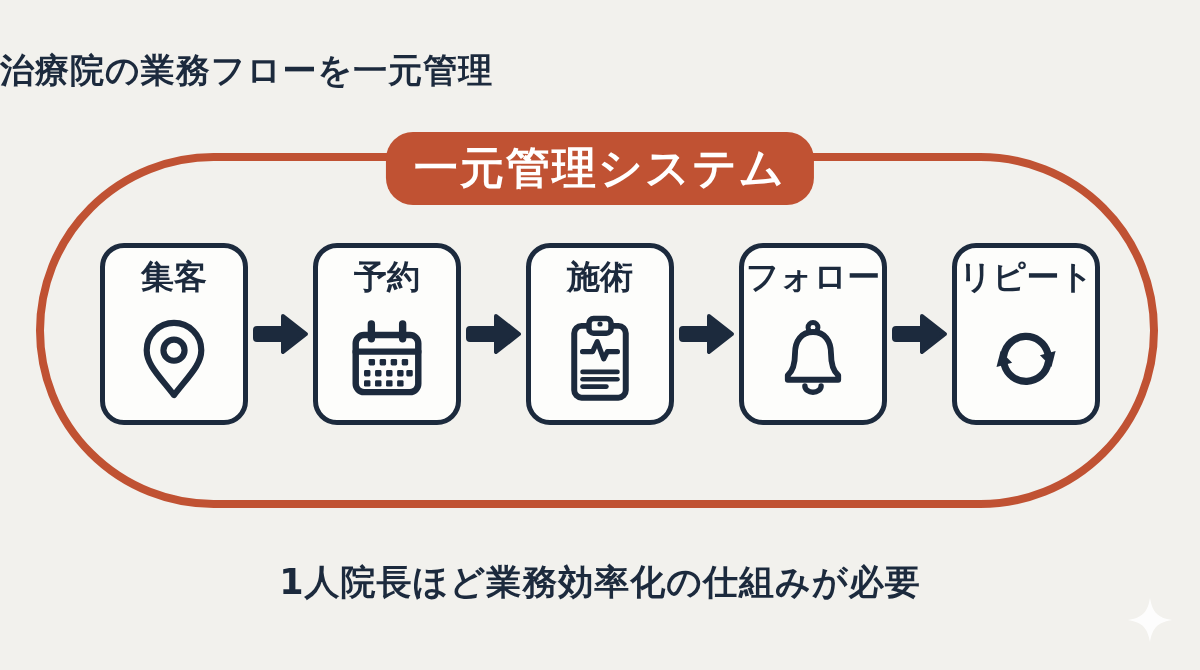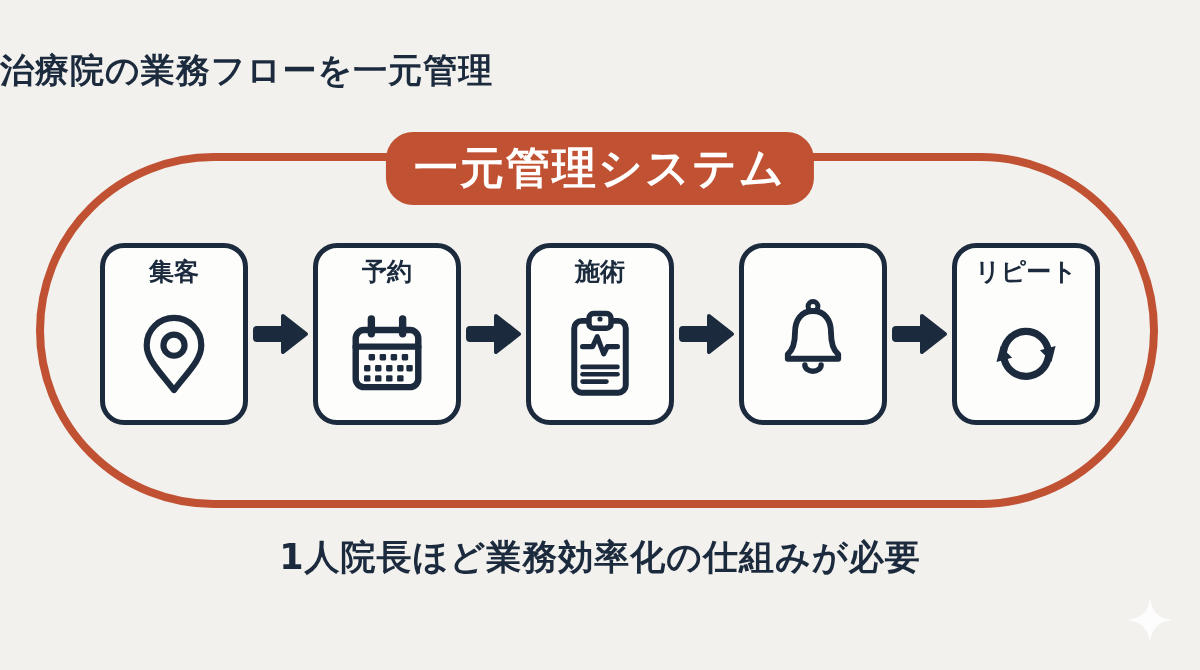--- a/index.html
+++ b/index.html
@@ -39,31 +39,31 @@
     display:flex;align-items:center;z-index:2;
   }
   .step-box{
     width:148px;height:182px;flex:0 0 148px;
     background:var(--box-fill);
     border:5px solid var(--navy);border-radius:24px;
     display:flex;flex-direction:column;align-items:center;
     padding-top:8px;
   }
   .step-label{
-    font-size:25px;font-weight:bold;color:var(--navy);
+    font-size:33px;font-weight:bold;color:var(--navy);
     line-height:1.25;white-space:nowrap;
   }
   .step-icon{flex:1;display:flex;align-items:center;justify-content:center;width:100%;}
   .step-icon svg{display:block;}
 
   .arrow-slot{flex:1 1 auto;display:flex;align-items:center;justify-content:center;}
   .arrow-slot svg{display:block;}
 
   .footer{
-    position:absolute;top:531px;left:0;width:100%;
+    position:absolute;top:556px;left:0;width:100%;
     text-align:center;color:var(--navy);font-weight:bold;
     font-size:35px;line-height:52px;letter-spacing:1px;
   }
 
   .sparkle{position:absolute;left:1126px;top:596px;width:48px;height:48px;opacity:.9;}
 
   .icon-stroke{stroke:var(--navy);fill:none;stroke-linecap:round;stroke-linejoin:round;}
 </style>
 </head>
 <body>
@@ -151,20 +151,21 @@
     <div class="arrow-slot">
       <svg width="58" height="46" viewBox="0 0 58 46">
         <g fill="#1c2a3d" stroke="#1c2a3d" stroke-width="4" stroke-linejoin="round">
           <rect x="3" y="17" width="28" height="12" rx="2"></rect>
           <polygon points="31,5 54,23 31,41"></polygon>
         </g>
       </svg>
     </div>
 
     <div class="step-box">
+      <div class="step-label">フォロー</div>
       <div class="step-icon">
         <svg width="90" height="94" viewBox="0 0 100 100">
           <circle class="icon-stroke" stroke-width="5.5" cx="50" cy="15" r="5.5"></circle>
           <path class="icon-stroke" stroke-width="6.5" d="M50 20 c-13 0 -20 10 -20 24 c0 14 -3 20 -8 24 l0 5 l56 0 l0 -5 c-5 -4 -8 -10 -8 -24 c0 -14 -7 -24 -20 -24 z"></path>
           <path class="icon-stroke" stroke-width="6" d="M41 80 a 9 7 0 0 0 18 0"></path>
         </svg>
       </div>
     </div>
 
     <div class="arrow-slot">

